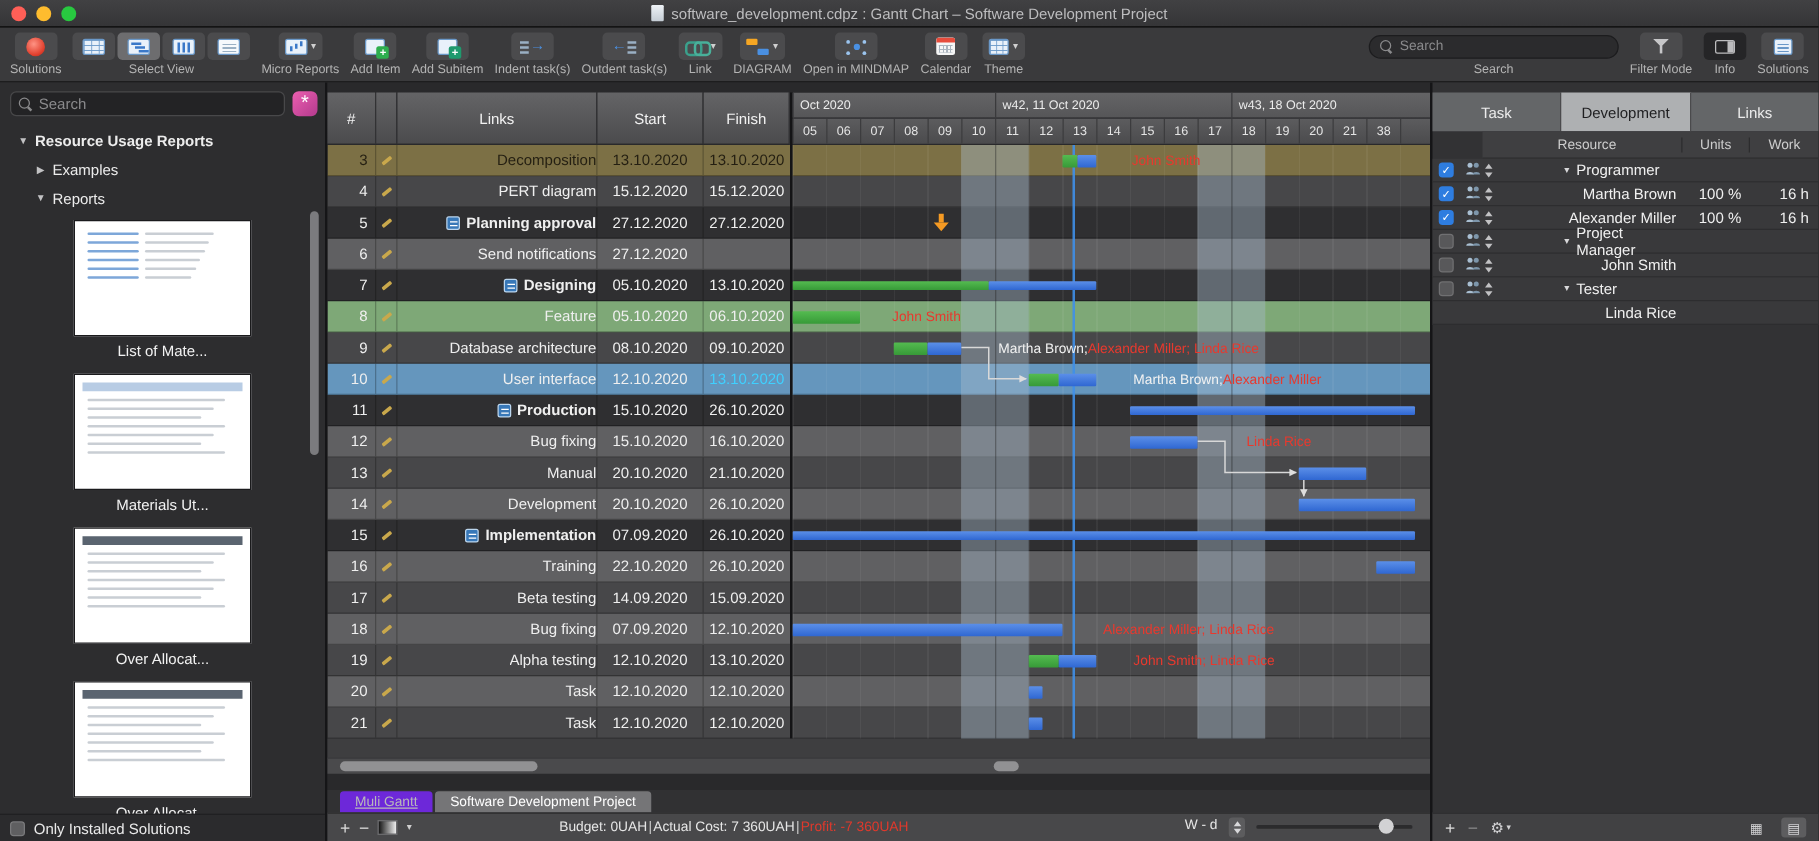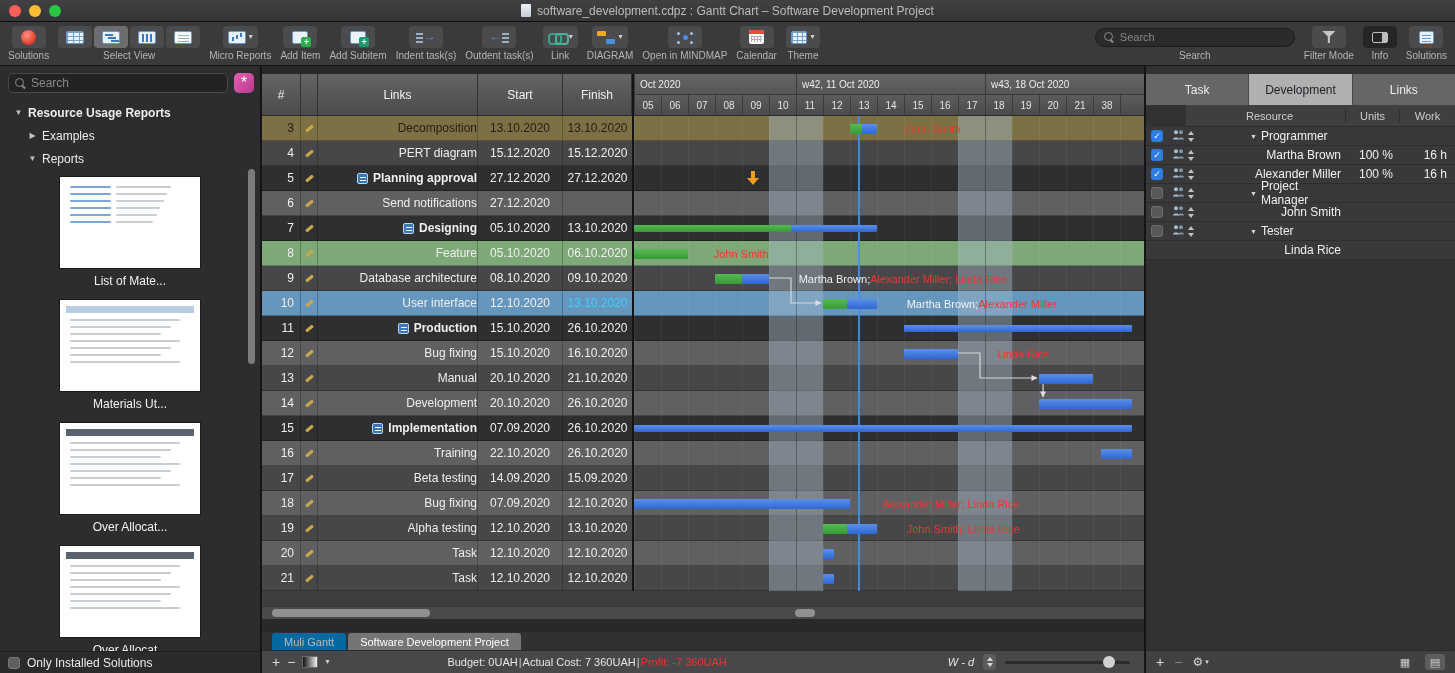--- a/index.html
+++ b/index.html
@@ -159,30 +159,30 @@
   .milestone { position:absolute; width:12px; height:14px; }
   .ms-stem { position:absolute; left:4px; top:0; width:4px; height:7px; background:#f59a23; }
   .ms-head { position:absolute; left:0; top:7px; width:0; height:0; border-left:6px solid transparent; border-right:6px solid transparent; border-top:7px solid #f59a23; }
 
   .g-filler { position:absolute; top:525px; left:0; width:882px; height:15px; background:#3e3e40; }
   .g-hscroll { position:absolute; top:540px; left:0; width:882px; height:13px; background:#4a4a4c; border-top:1px solid #39393b; }
   .hthumb { position:absolute; top:2px; height:8px; border-radius:4px; background:#919193; }
   .g-tabs { position:absolute; top:566px; left:0; width:882px; height:18px; background:#313133; display:flex; align-items:flex-end; padding-left:10px; gap:2px; }
   .g-tab { height:17px; padding:0 12px; display:flex; align-items:center; font-size:11px; border-radius:3px 3px 0 0; white-space:nowrap; }
   .g-tab.active { background:#757577; color:#fff; }
-  .g-tab.inactive { background:#0369a1; color:#b9b9b9; }
+  .g-tab.inactive { background:#6d28d9; color:#b9b9b9;text-decoration:underline; }
 
   .g-status { position:absolute; bottom:0; left:0; width:882px; height:23px; background:#48484a; border-top:1px solid #2b2b2d; display:flex; align-items:center; font-size:11px; color:#e6e6e6; }
   .gs-left { display:flex; align-items:center; gap:7px; padding:0 10px; }
   .gs-btn { font-size:14px; color:#dcdcdc; line-height:14px; }
   .gs-grad { width:16px; height:12px; background:linear-gradient(90deg,#141414,#f0f0f0); border:1px solid #6a6a6c; display:inline-block; }
   .gs-center { margin-left:108px; display:flex; align-items:center; white-space:nowrap; }
   .gs-center .sep { margin:0 1px; color:#cfcfcf; }
   .gs-center .profit { color:#e0392c; }
-  .gs-right { margin-left:auto; display:flex; align-items:center; gap:9px; padding-right:14px;font-style:italic; }
+  .gs-right { margin-left:auto; display:flex; gap:9px; padding-right:14px; }
   .gs-stepper { width:13px; height:16px; background:#5c5c5e; border-radius:3px; position:relative; }
   .gs-stepper::before { content:""; position:absolute; left:3.5px; top:3px; border-left:3px solid transparent; border-right:3px solid transparent; border-bottom:4px solid #d8d8da; }
   .gs-stepper::after { content:""; position:absolute; left:3.5px; bottom:3px; border-left:3px solid transparent; border-right:3px solid transparent; border-top:4px solid #d8d8da; }
   .gs-slider { position:relative; width:125px; height:14px; }
   .gs-slider .track { position:absolute; left:0; right:0; top:6px; height:3px; background:#2b2b2d; border-radius:2px; }
   .gs-slider .knob { position:absolute; left:78%; top:1px; width:12px; height:12px; background:#d2d2d4; border-radius:50%; }
 
   
   .rpanel { width:311px; flex:none; background:#323234; border-left:2px solid #151517; position:relative; }
   .rp-tabs { position:absolute; top:8px; left:0; right:0; height:31px; display:flex; }

